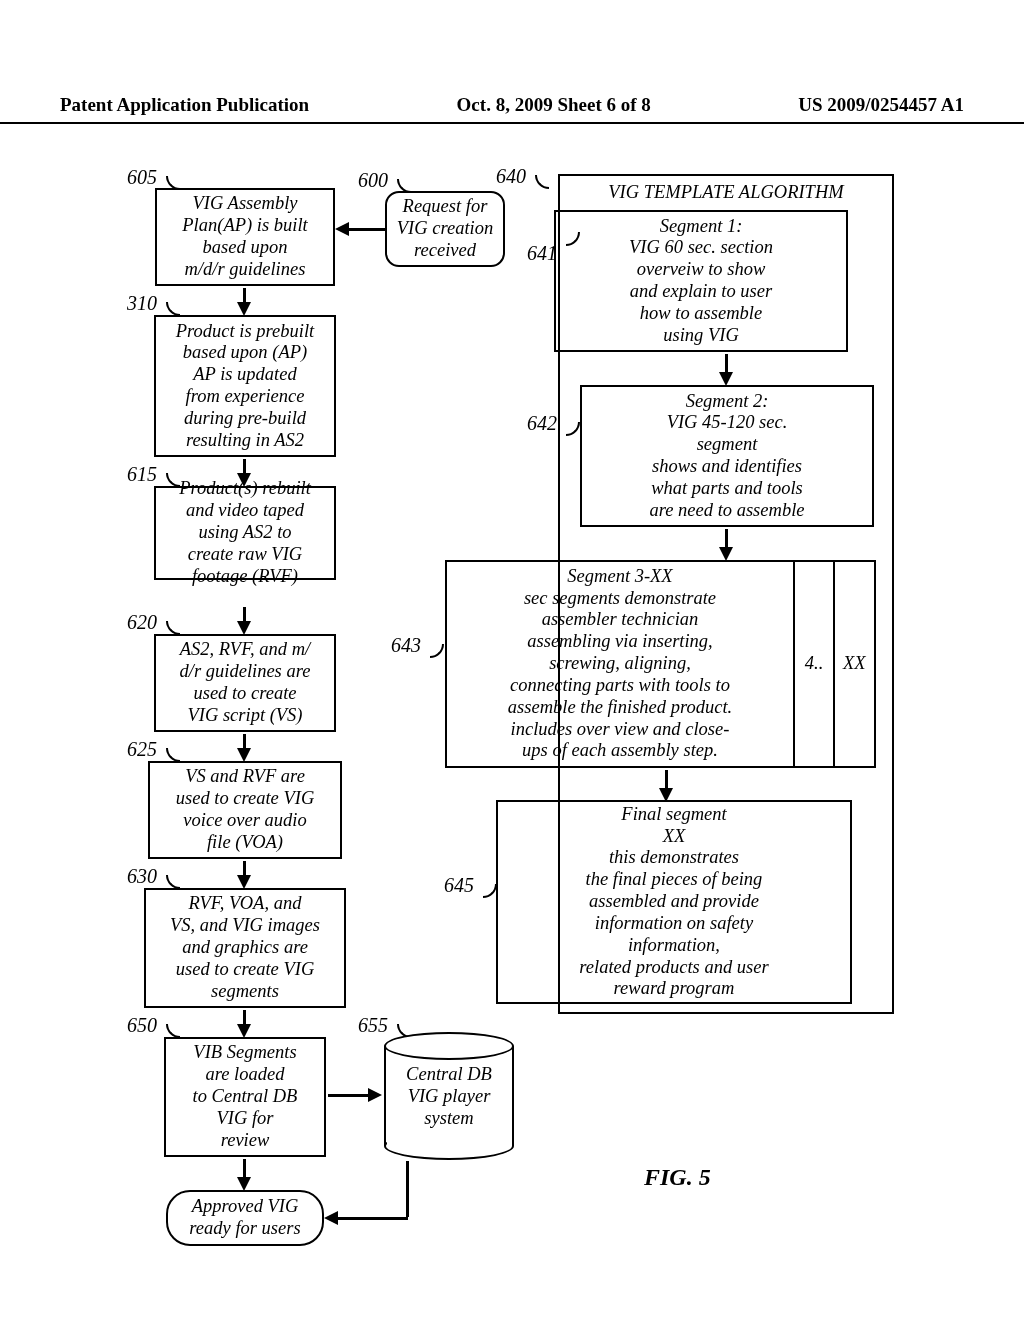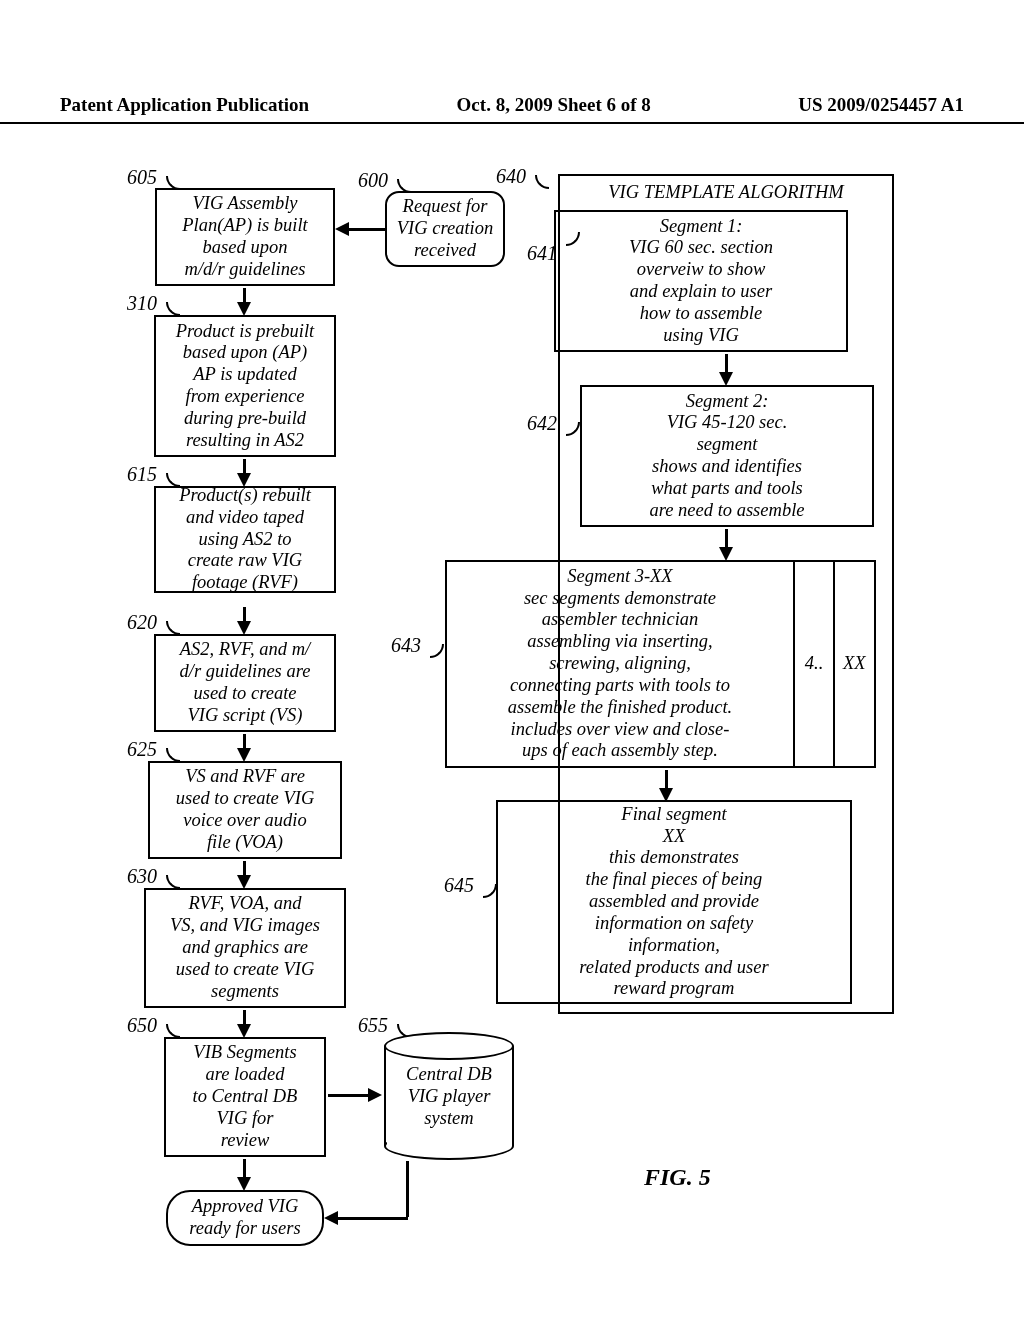--- a/index.html
+++ b/index.html
@@ -178,21 +178,21 @@
 AP is updated
 from experience
 during pre-build
 resulting in AS2</div>
 
   <div class="vconn" style="left:243px; top:335px; height:18px;"></div>
   <div class="arrowhead" style="left:237px; top:349px;"></div>
 
   <div class="ref" style="left:127px; top:339px;">615</div>
   <div class="hook" style="left:166px; top:349px;"></div>
-  <div class="box sharp" style="left:154px; top:362px; width:182px; height:107px; white-space:pre-line;">Product(s) rebuilt
+  <div class="box sharp" style="left:154px; top:362px; width:182px; height:94px; white-space:pre-line;">Product(s) rebuilt
 and video taped
 using AS2 to
 create raw VIG
 footage (RVF)</div>
 
   <div class="vconn" style="left:243px; top:483px; height:18px;"></div>
   <div class="arrowhead" style="left:237px; top:497px;"></div>
 
   <div class="ref" style="left:127px; top:487px;">620</div>
   <div class="hook" style="left:166px; top:497px;"></div>

